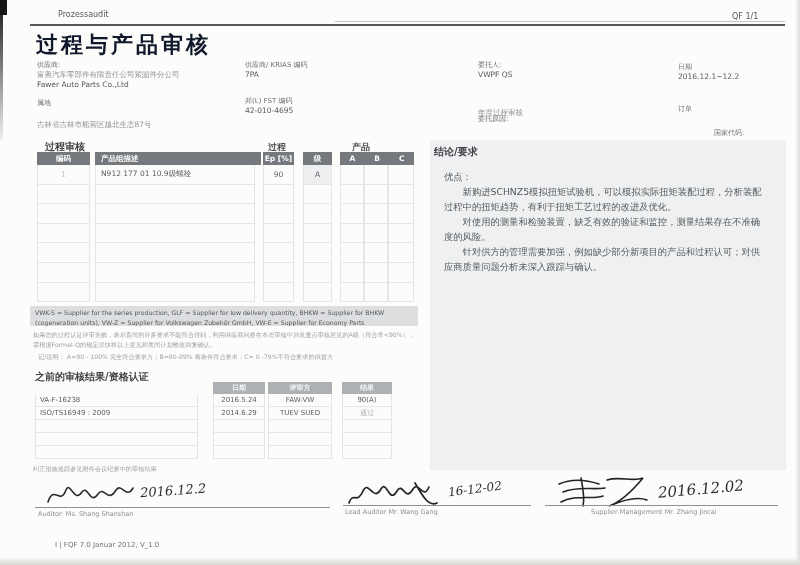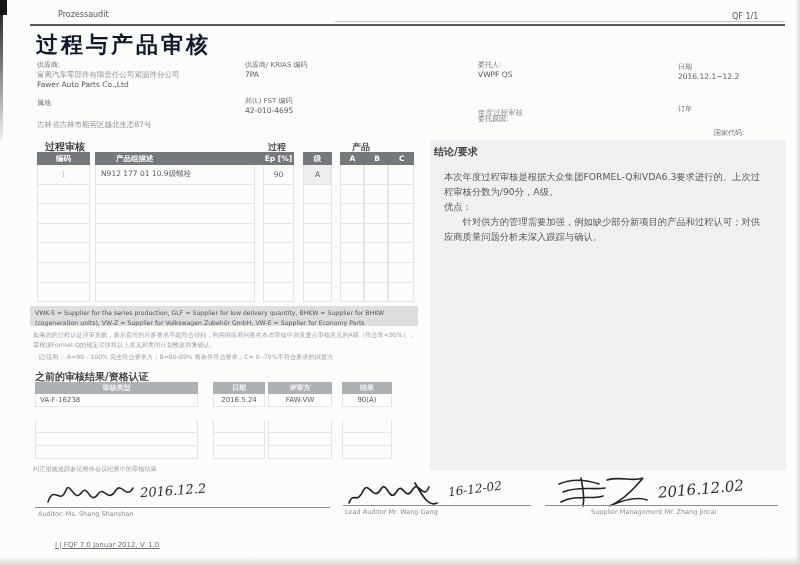--- a/index.html
+++ b/index.html
@@ -14,21 +14,21 @@
   .doc-title{left:36px;top:30px;font-size:22px;font-weight:bold;letter-spacing:3px;color:#0f172a;}
   
   .lbl{font-size:7px;color:#6d7073;}
   .val{font-size:7.5px;color:#55585b;}
   .val-light{font-size:7.5px;color:#8f9295;}
   
   .sec-title{font-weight:bold;font-size:10px;color:#3f4144;}
   .grp{font-weight:bold;font-size:9px;color:#4a4d50;}
   .hcell{position:absolute;height:13px;background:#75797d;color:#fdfdfd;font-size:7.5px;
          font-weight:bold;display:flex;align-items:center;justify-content:center;overflow:hidden;}
-  .hcell.left{justify-content:flex-start;padding-left:21px;text-align:center;}
+  .hcell.left{justify-content:flex-start;padding-left:6px;text-align:center;}
   .tbl-row{position:absolute;width:378px;height:19.6px;}
   .cell{position:absolute;top:0;height:19.6px;border:1px solid #e3e5e7;border-top:none;
         font-size:7.5px;display:flex;align-items:center;justify-content:center;box-sizing:border-box;color:#5a5d60;}
   .cell.left{justify-content:flex-start;padding-left:5px;}
   .cell.shade{background:#eceeef;}
   .code-faint{color:#c2c4c6;}
   
   .vwk-band{left:30px;top:306px;width:388px;height:20px;background:#dcdee0;color:#53565a;
             font-size:6.2px;line-height:1.55;padding:2px 5px;box-sizing:border-box;}
   .tiny-note{font-size:6.2px;color:#9b9ea1;line-height:1.6;}
@@ -45,21 +45,21 @@
   .conc-title{font-weight:bold;font-size:10px;color:#3f4144;padding:5px 0 0 4px;}
   .conc-text{margin:10px 24px 0 14px;font-size:9.3px;line-height:1.62;color:#565a5d;}
   .conc-text div{margin:0;}
   .cp-indent{text-indent:2em;}
   
   .sig-line{position:absolute;height:1px;background:#8e9093;}
   .sig-label{position:absolute;font-size:6.5px;color:#8c8f92;}
   .sig-date{position:absolute;font-size:13px;color:#2e2e2e;font-style:italic;
             font-family:"DejaVu Serif","Liberation Serif",serif;}
   .sig-svg{position:absolute;}
-  .footer-text{left:55px;top:541px;font-size:7px;color:#6f7275;text-decoration:underline;}
+  .footer-text{left:55px;top:541px;font-size:7px;color:#6f7275;}
   
   .corner-mark{left:0;top:0;width:7px;height:15px;background:#161616;}
   .left-strip{left:0;top:0;width:3px;height:140px;background:linear-gradient(#141414,rgba(20,20,20,0.05));}
   .bottom-shade{left:0;top:557px;width:800px;height:8px;background:linear-gradient(rgba(200,200,198,0),#d6d6d3);}
   .right-shade{left:795px;top:0;width:5px;height:565px;background:linear-gradient(to right,rgba(210,210,208,0),#dddddb);}
 </style>
 </head>
 <body>
 
 <div class="page">
@@ -178,31 +178,36 @@
       <div class="cell" style="left:351px;width:26px;"></div>
     </div>
   </div>
 
   <div class="abs vwk-band">VWK-S = Supplier for the series production, GLF = Supplier for low delivery quantity, BHKW = Supplier for BHKW (cogeneration units), VW-Z = Supplier for Volkswagen Zubehör GmbH, VW-E = Supplier for Economy Parts</div>
   <div class="abs tiny-note" style="left:33px;top:330px;width:385px;">如果您的过程认证评审失败，表示贵司的许多要求不能符合得到，利用供应商问卷在本次审核中涉及重点审核意见的A级（符合率&lt;90%），需根据Formel-Q的规定尽快将以上意见和关闭计划整改回复确认。</div>
   <div class="abs tiny-note" style="left:38px;top:352px;width:380px;">记/说明： A=90 - 100% 完全符合要求方；B=80-89% 有条件符合要求；C= 0 -79%不符合要求的供货方</div>
 
   <div class="abs sec-title" style="left:35px;top:370px;">之前的审核结果/资格认证</div>
   <div class="abs" style="left:35px;top:382px;width:357px;height:78px;">
-    <div class="phcell" style="left:0;width:163px;">审核类型</div>
     <div class="phcell" style="left:178px;width:52px;">日期</div>
     <div class="phcell" style="left:233px;width:64px;">评审方</div>
     <div class="phcell" style="left:307px;width:50px;">结果</div>
 
     <div class="prow" style="top:12px;">
       <div class="pcell left" style="left:0;width:163px;">VA-F-16238</div>
       <div class="pcell" style="left:178px;width:52px;">2016.5.24</div>
       <div class="pcell" style="left:233px;width:64px;">FAW-VW</div>
       <div class="pcell" style="left:307px;width:50px;">90(A)</div>
     </div>
+    <div class="prow" style="top:25px;">
+      <div class="pcell left" style="left:0;width:163px;">ISO/TS16949：2009</div>
+      <div class="pcell" style="left:178px;width:52px;">2014.6.29</div>
+      <div class="pcell" style="left:233px;width:64px;">TUEV SUED</div>
+      <div class="pcell light" style="left:307px;width:50px;">通过</div>
+    </div>
     <div class="prow" style="top:38px;">
       <div class="pcell" style="left:0;width:163px;"></div>
       <div class="pcell" style="left:178px;width:52px;"></div>
       <div class="pcell" style="left:233px;width:64px;"></div>
       <div class="pcell" style="left:307px;width:50px;"></div>
     </div>
     <div class="prow" style="top:51px;">
       <div class="pcell" style="left:0;width:163px;"></div>
       <div class="pcell" style="left:178px;width:52px;"></div>
       <div class="pcell" style="left:233px;width:64px;"></div>
@@ -213,22 +218,23 @@
       <div class="pcell" style="left:178px;width:52px;"></div>
       <div class="pcell" style="left:233px;width:64px;"></div>
       <div class="pcell" style="left:307px;width:50px;"></div>
     </div>
   </div>
   <div class="abs tiny-note" style="left:33px;top:464px;width:300px;">纠正措施追踪参见附件会议纪要中的审核结果</div>
 
   <div class="abs conc-box">
     <div class="conc-title">结论/要求</div>
     <div class="conc-text">
-      <div>本次年度过程审核是根据大众集团FORMEL-Q和VDA6.3要求进行的。上次过程审核分数为/90分，A级。</div>
       <div>优点：</div>
+      <div class="cp-indent">新购进SCHNZ5模拟扭矩试验机，可以模拟实际扭矩装配过程，分析装配过程中的扭矩趋势，有利于扭矩工艺过程的改进及优化。</div>
+      <div class="cp-indent">对使用的测量和检验装置，缺乏有效的验证和监控，测量结果存在不准确度的风险。</div>
       <div class="cp-indent">针对供方的管理需要加强，例如缺少部分新项目的产品和过程认可；对供应商质量问题分析未深入跟踪与确认。</div>
     </div>
   </div>
 
   <svg class="sig-svg" style="left:44px;top:480px;" width="92" height="30" viewBox="0 0 92 30">
     <path d="M4,22 C10,4 16,26 22,10 C26,0 30,24 38,12 C44,4 46,26 54,14 C60,5 64,24 72,10 C78,2 82,20 89,8" stroke="#2b2b2b" stroke-width="1.6" fill="none" stroke-linecap="round"></path>
   </svg>
   <div class="sig-date" style="left:140px;top:483px;transform:rotate(-4deg);">2016.12.2</div>
   <div class="sig-line" style="left:35px;top:507px;width:295px;"></div>
   <div class="sig-label" style="left:38px;top:510px;">Auditor: Ms. Shang Shanshan</div>

